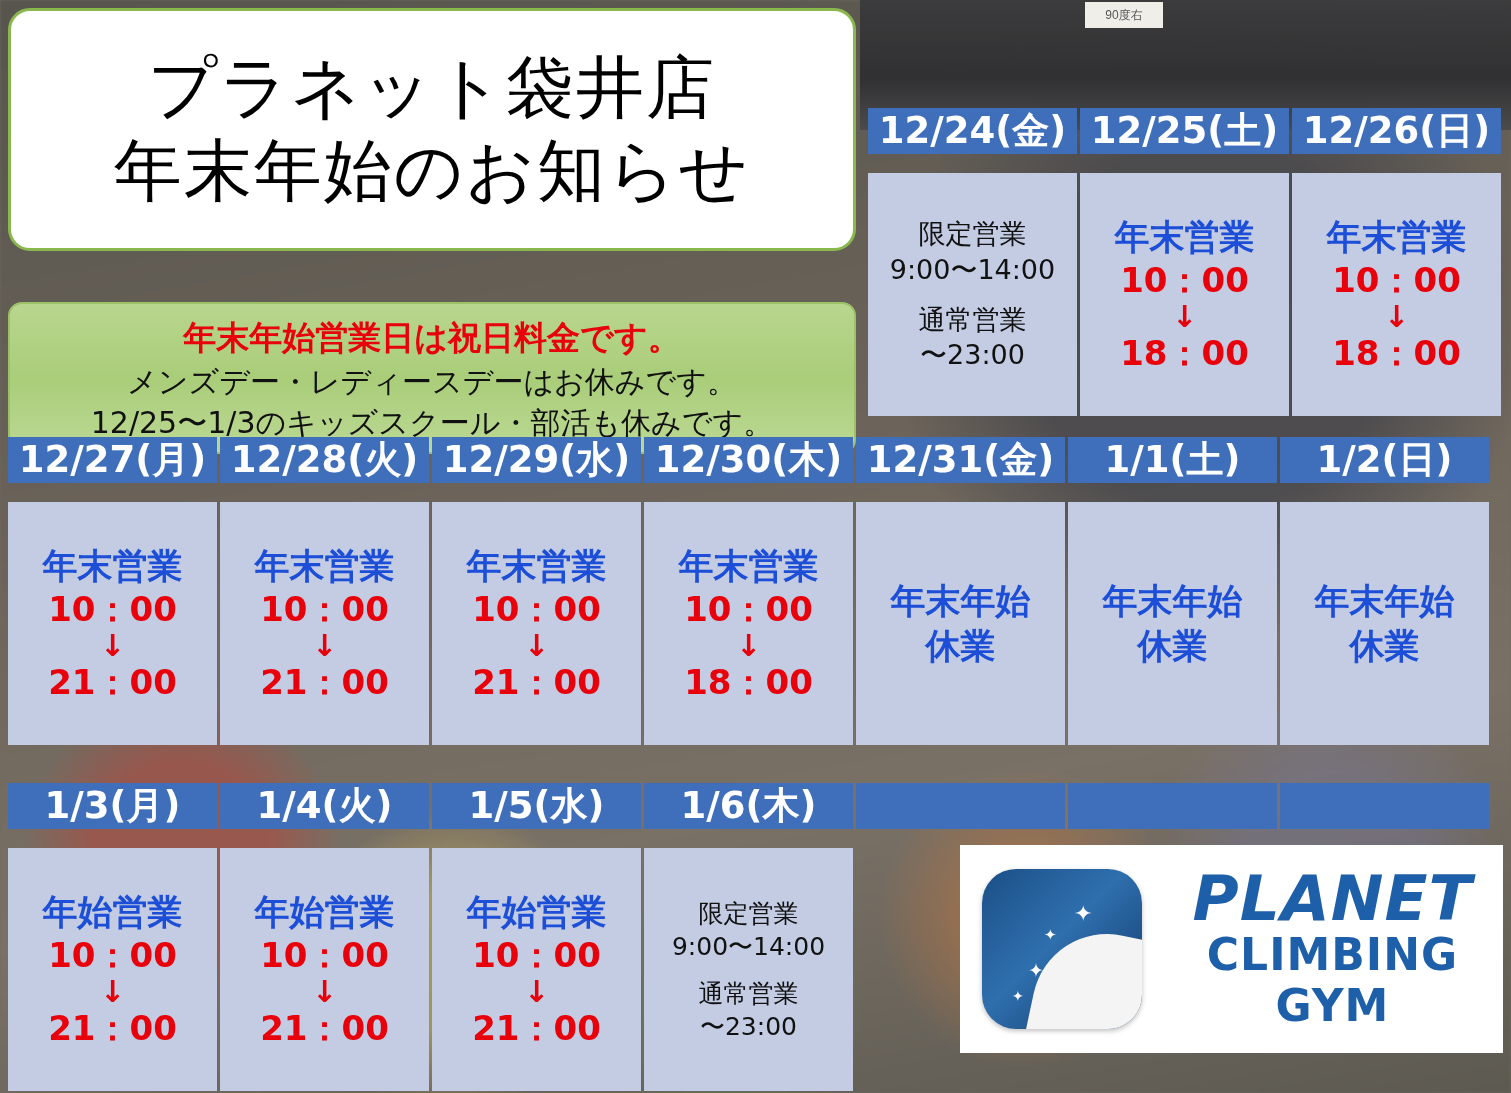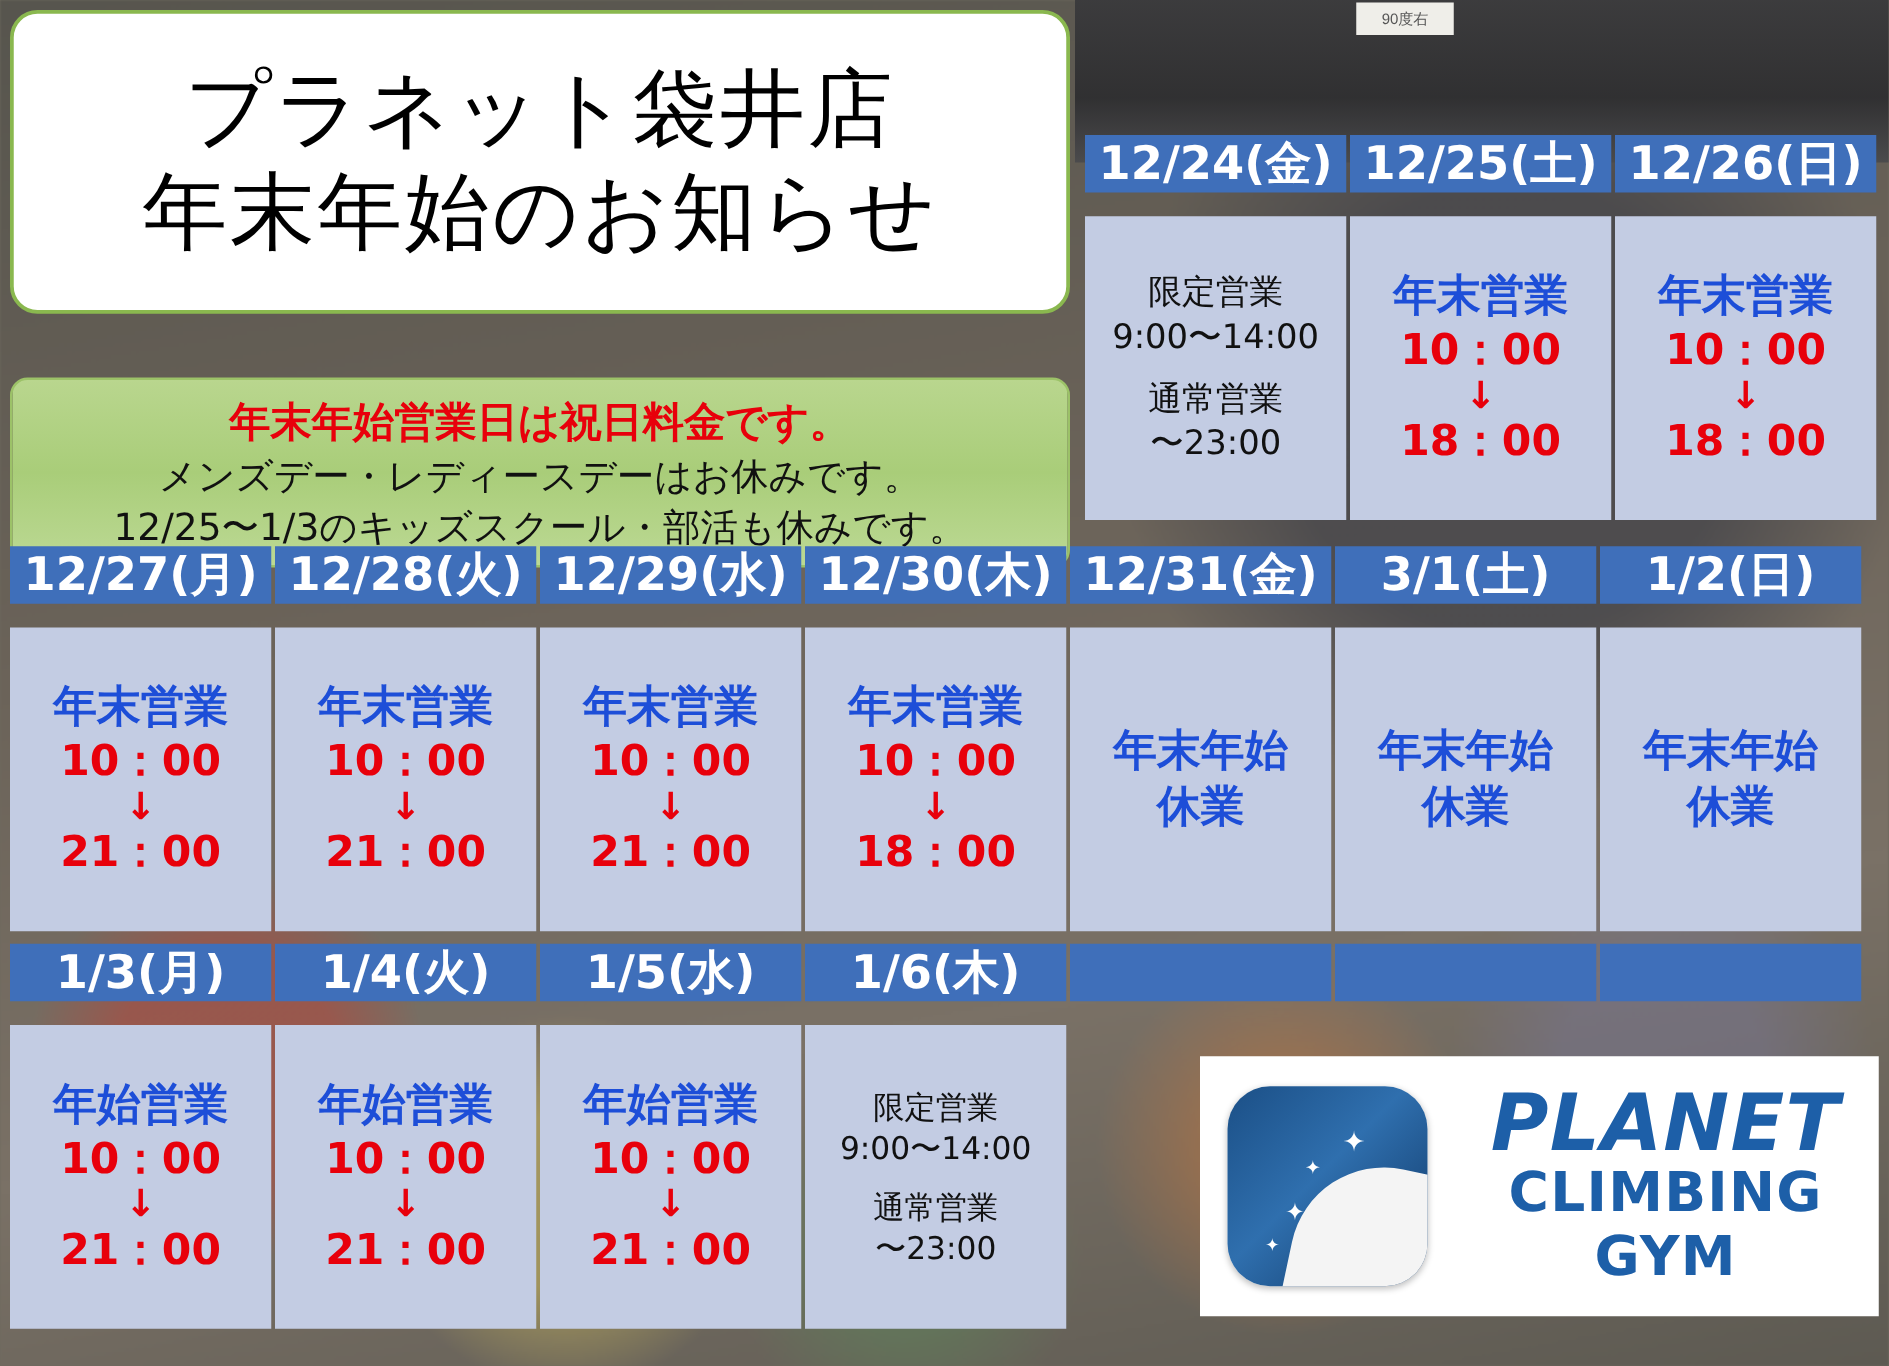--- a/index.html
+++ b/index.html
@@ -171,21 +171,21 @@
     grid-template-rows: 62px 243px;
   }
   
   #row2 {
     left: 8px; top: 437px;
     grid-template-columns: repeat(7, 209px);
     grid-template-rows: 62px 243px;
   }
   
   #row3 {
-    left: 8px; top: 755px;
+    left: 8px; top: 783px;
     grid-template-columns: repeat(7, 209px);
     grid-template-rows: 62px 243px;
   }
 
   
   .logo-box {
     position: absolute;
     left: 960px; top: 845px;
     width: 543px; height: 208px;
     background: #ffffff;
@@ -284,21 +284,21 @@
     <div class="red-time">18：00</div>
   </div>
 </div>
 
 <div class="grid" id="row2">
   <div class="hdr">12/27(月)</div>
   <div class="hdr">12/28(火)</div>
   <div class="hdr">12/29(水)</div>
   <div class="hdr">12/30(木)</div>
   <div class="hdr">12/31(金)</div>
-  <div class="hdr">3/1(土)</div>
+  <div class="hdr">1/1(土)</div>
   <div class="hdr">1/2(日)</div>
 
   <div class="cell">
     <div class="red-big">年末営業</div>
     <div class="red-time">10：00</div>
     <div class="arrow">↓</div>
     <div class="red-time">21：00</div>
   </div>
   <div class="cell">
     <div class="red-big">年末営業</div>

